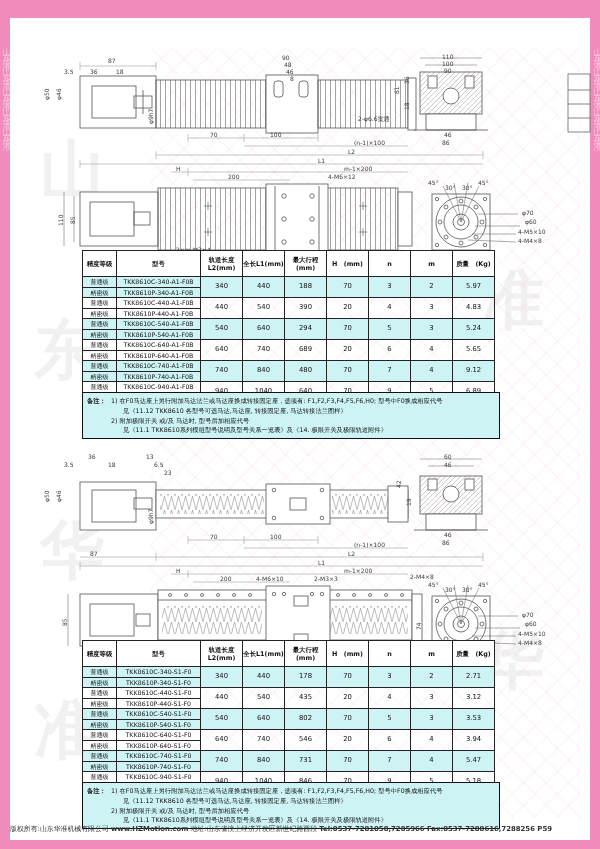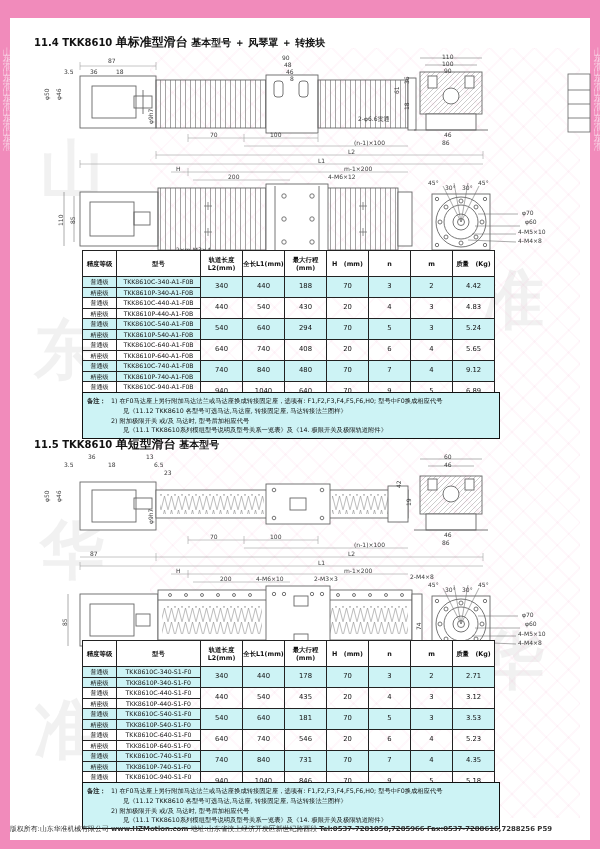--- a/index.html
+++ b/index.html
@@ -54,25 +54,20 @@
   <div class="content">
 
     <span class="wm-char" style="left:30px;top:120px;">山</span>
     <span class="wm-char" style="left:24px;top:300px;">东</span>
     <span class="wm-char" style="left:30px;top:500px;">华</span>
     <span class="wm-char" style="left:24px;top:680px;">准</span>
     <span class="wm-char" style="left:470px;top:250px;">准</span>
     <span class="wm-char" style="left:470px;top:610px;">华</span>
     <div class="lattice" style="left:140px;top:30px;width:430px;height:770px;"></div>
 
-    <div class="sec-title" style="left:24px;top:16px;">
-      <span>11.4 TKK8610</span>
-      <span class="em">单标准型滑台</span>
-      <span>基本型号 ＋ 风琴罩 ＋ 转接块</span>
-    </div>
 
     <div class="drawing" style="left:18px;top:36px;width:568px;height:206px;">
       <svg width="568" height="206" viewBox="0 0 568 206">
         <defs>
           <pattern id="bel" width="5" height="10" patternUnits="userSpaceOnUse">
             <line x1="2.5" y1="0" x2="2.5" y2="10" stroke="#8d8d8d" stroke-width="0.8"></line>
           </pattern>
           <pattern id="hat" width="5" height="5" patternUnits="userSpaceOnUse">
             <path d="M0,5 L5,0" stroke="#9a9a9a" stroke-width="0.5"></path>
           </pattern>
@@ -267,32 +262,32 @@
           <tbody>
             <tr class="hl">
               <td class="grade">普通级</td>
               <td class="model">TKK8610C-340-A1-F0B</td>
               <td rowspan="2">340</td>
               <td rowspan="2">440</td>
               <td rowspan="2">188</td>
               <td rowspan="2">70</td>
               <td rowspan="2">3</td>
               <td rowspan="2">2</td>
-              <td rowspan="2">4.42</td>
+              <td rowspan="2">5.97</td>
             </tr>
             <tr class="hl">
               <td class="grade">精密级</td>
               <td class="model">TKK8610P-340-A1-F0B</td>
             </tr>
             <tr>
               <td class="grade">普通级</td>
               <td class="model">TKK8610C-440-A1-F0B</td>
               <td rowspan="2">440</td>
               <td rowspan="2">540</td>
-              <td rowspan="2">430</td>
+              <td rowspan="2">390</td>
               <td rowspan="2">20</td>
               <td rowspan="2">4</td>
               <td rowspan="2">3</td>
               <td rowspan="2">4.83</td>
             </tr>
             <tr>
               <td class="grade">精密级</td>
               <td class="model">TKK8610P-440-A1-F0B</td>
             </tr>
             <tr class="hl">
@@ -308,21 +303,21 @@
             </tr>
             <tr class="hl">
               <td class="grade">精密级</td>
               <td class="model">TKK8610P-540-A1-F0B</td>
             </tr>
             <tr>
               <td class="grade">普通级</td>
               <td class="model">TKK8610C-640-A1-F0B</td>
               <td rowspan="2">640</td>
               <td rowspan="2">740</td>
-              <td rowspan="2">408</td>
+              <td rowspan="2">689</td>
               <td rowspan="2">20</td>
               <td rowspan="2">6</td>
               <td rowspan="2">4</td>
               <td rowspan="2">5.65</td>
             </tr>
             <tr>
               <td class="grade">精密级</td>
               <td class="model">TKK8610P-640-A1-F0B</td>
             </tr>
             <tr class="hl">
@@ -362,25 +357,20 @@
     <div class="notes" style="left:72px;top:374px;">
       <div class="lbl">备注：</div>
       <div>
         <div class="nline">1) 在F0马达座上另行附加马达法兰或马达座换成转接固定座，选项有: F1,F2,F3,F4,F5,F6,H0; 型号中F0换成相应代号</div>
         <div class="nline cont">见《11.12 TKK8610 各型号可选马达,马达座, 转接固定座, 马达转接法兰图样》</div>
         <div class="nline">2) 附加极限开关 或/及 马达时, 型号后加相应代号</div>
         <div class="nline cont">见《11.1 TKK8610系列模组型号说明及型号关系一览表》及《14. 极限开关及极限轨道附件》</div>
       </div>
     </div>
 
-    <div class="sec-title" style="left:24px;top:418px;">
-      <span>11.5 TKK8610</span>
-      <span class="em">单短型滑台</span>
-      <span>基本型号</span>
-    </div>
 
     <div class="drawing" style="left:18px;top:436px;width:568px;height:212px;">
       <svg width="568" height="212" viewBox="0 0 568 212">
 
         <g stroke="#666" stroke-width="0.9" fill="none">
           <rect x="52" y="28" width="76" height="48" fill="#fff"></rect>
           <rect x="64" y="36" width="44" height="32"></rect>
           <rect x="106" y="44" width="18" height="11"></rect>
           <rect x="128" y="36" width="252" height="28" fill="#fff"></rect>
           <rect x="132" y="40" width="104" height="20" fill="url(#scr)" stroke="none"></rect>
@@ -612,55 +602,55 @@
             </tr>
             <tr>
               <td class="grade">精密级</td>
               <td class="model">TKK8610P-440-S1-F0</td>
             </tr>
             <tr class="hl">
               <td class="grade">普通级</td>
               <td class="model">TKK8610C-540-S1-F0</td>
               <td rowspan="2">540</td>
               <td rowspan="2">640</td>
-              <td rowspan="2">181</td>
+              <td rowspan="2">802</td>
               <td rowspan="2">70</td>
               <td rowspan="2">5</td>
               <td rowspan="2">3</td>
               <td rowspan="2">3.53</td>
             </tr>
             <tr class="hl">
               <td class="grade">精密级</td>
               <td class="model">TKK8610P-540-S1-F0</td>
             </tr>
             <tr>
               <td class="grade">普通级</td>
               <td class="model">TKK8610C-640-S1-F0</td>
               <td rowspan="2">640</td>
               <td rowspan="2">740</td>
               <td rowspan="2">546</td>
               <td rowspan="2">20</td>
               <td rowspan="2">6</td>
               <td rowspan="2">4</td>
-              <td rowspan="2">5.23</td>
+              <td rowspan="2">3.94</td>
             </tr>
             <tr>
               <td class="grade">精密级</td>
               <td class="model">TKK8610P-640-S1-F0</td>
             </tr>
             <tr class="hl">
               <td class="grade">普通级</td>
               <td class="model">TKK8610C-740-S1-F0</td>
               <td rowspan="2">740</td>
               <td rowspan="2">840</td>
               <td rowspan="2">731</td>
               <td rowspan="2">70</td>
               <td rowspan="2">7</td>
               <td rowspan="2">4</td>
-              <td rowspan="2">4.35</td>
+              <td rowspan="2">5.47</td>
             </tr>
             <tr class="hl">
               <td class="grade">精密级</td>
               <td class="model">TKK8610P-740-S1-F0</td>
             </tr>
             <tr>
               <td class="grade">普通级</td>
               <td class="model">TKK8610C-940-S1-F0</td>
               <td rowspan="2">940</td>
               <td rowspan="2">1040</td>

